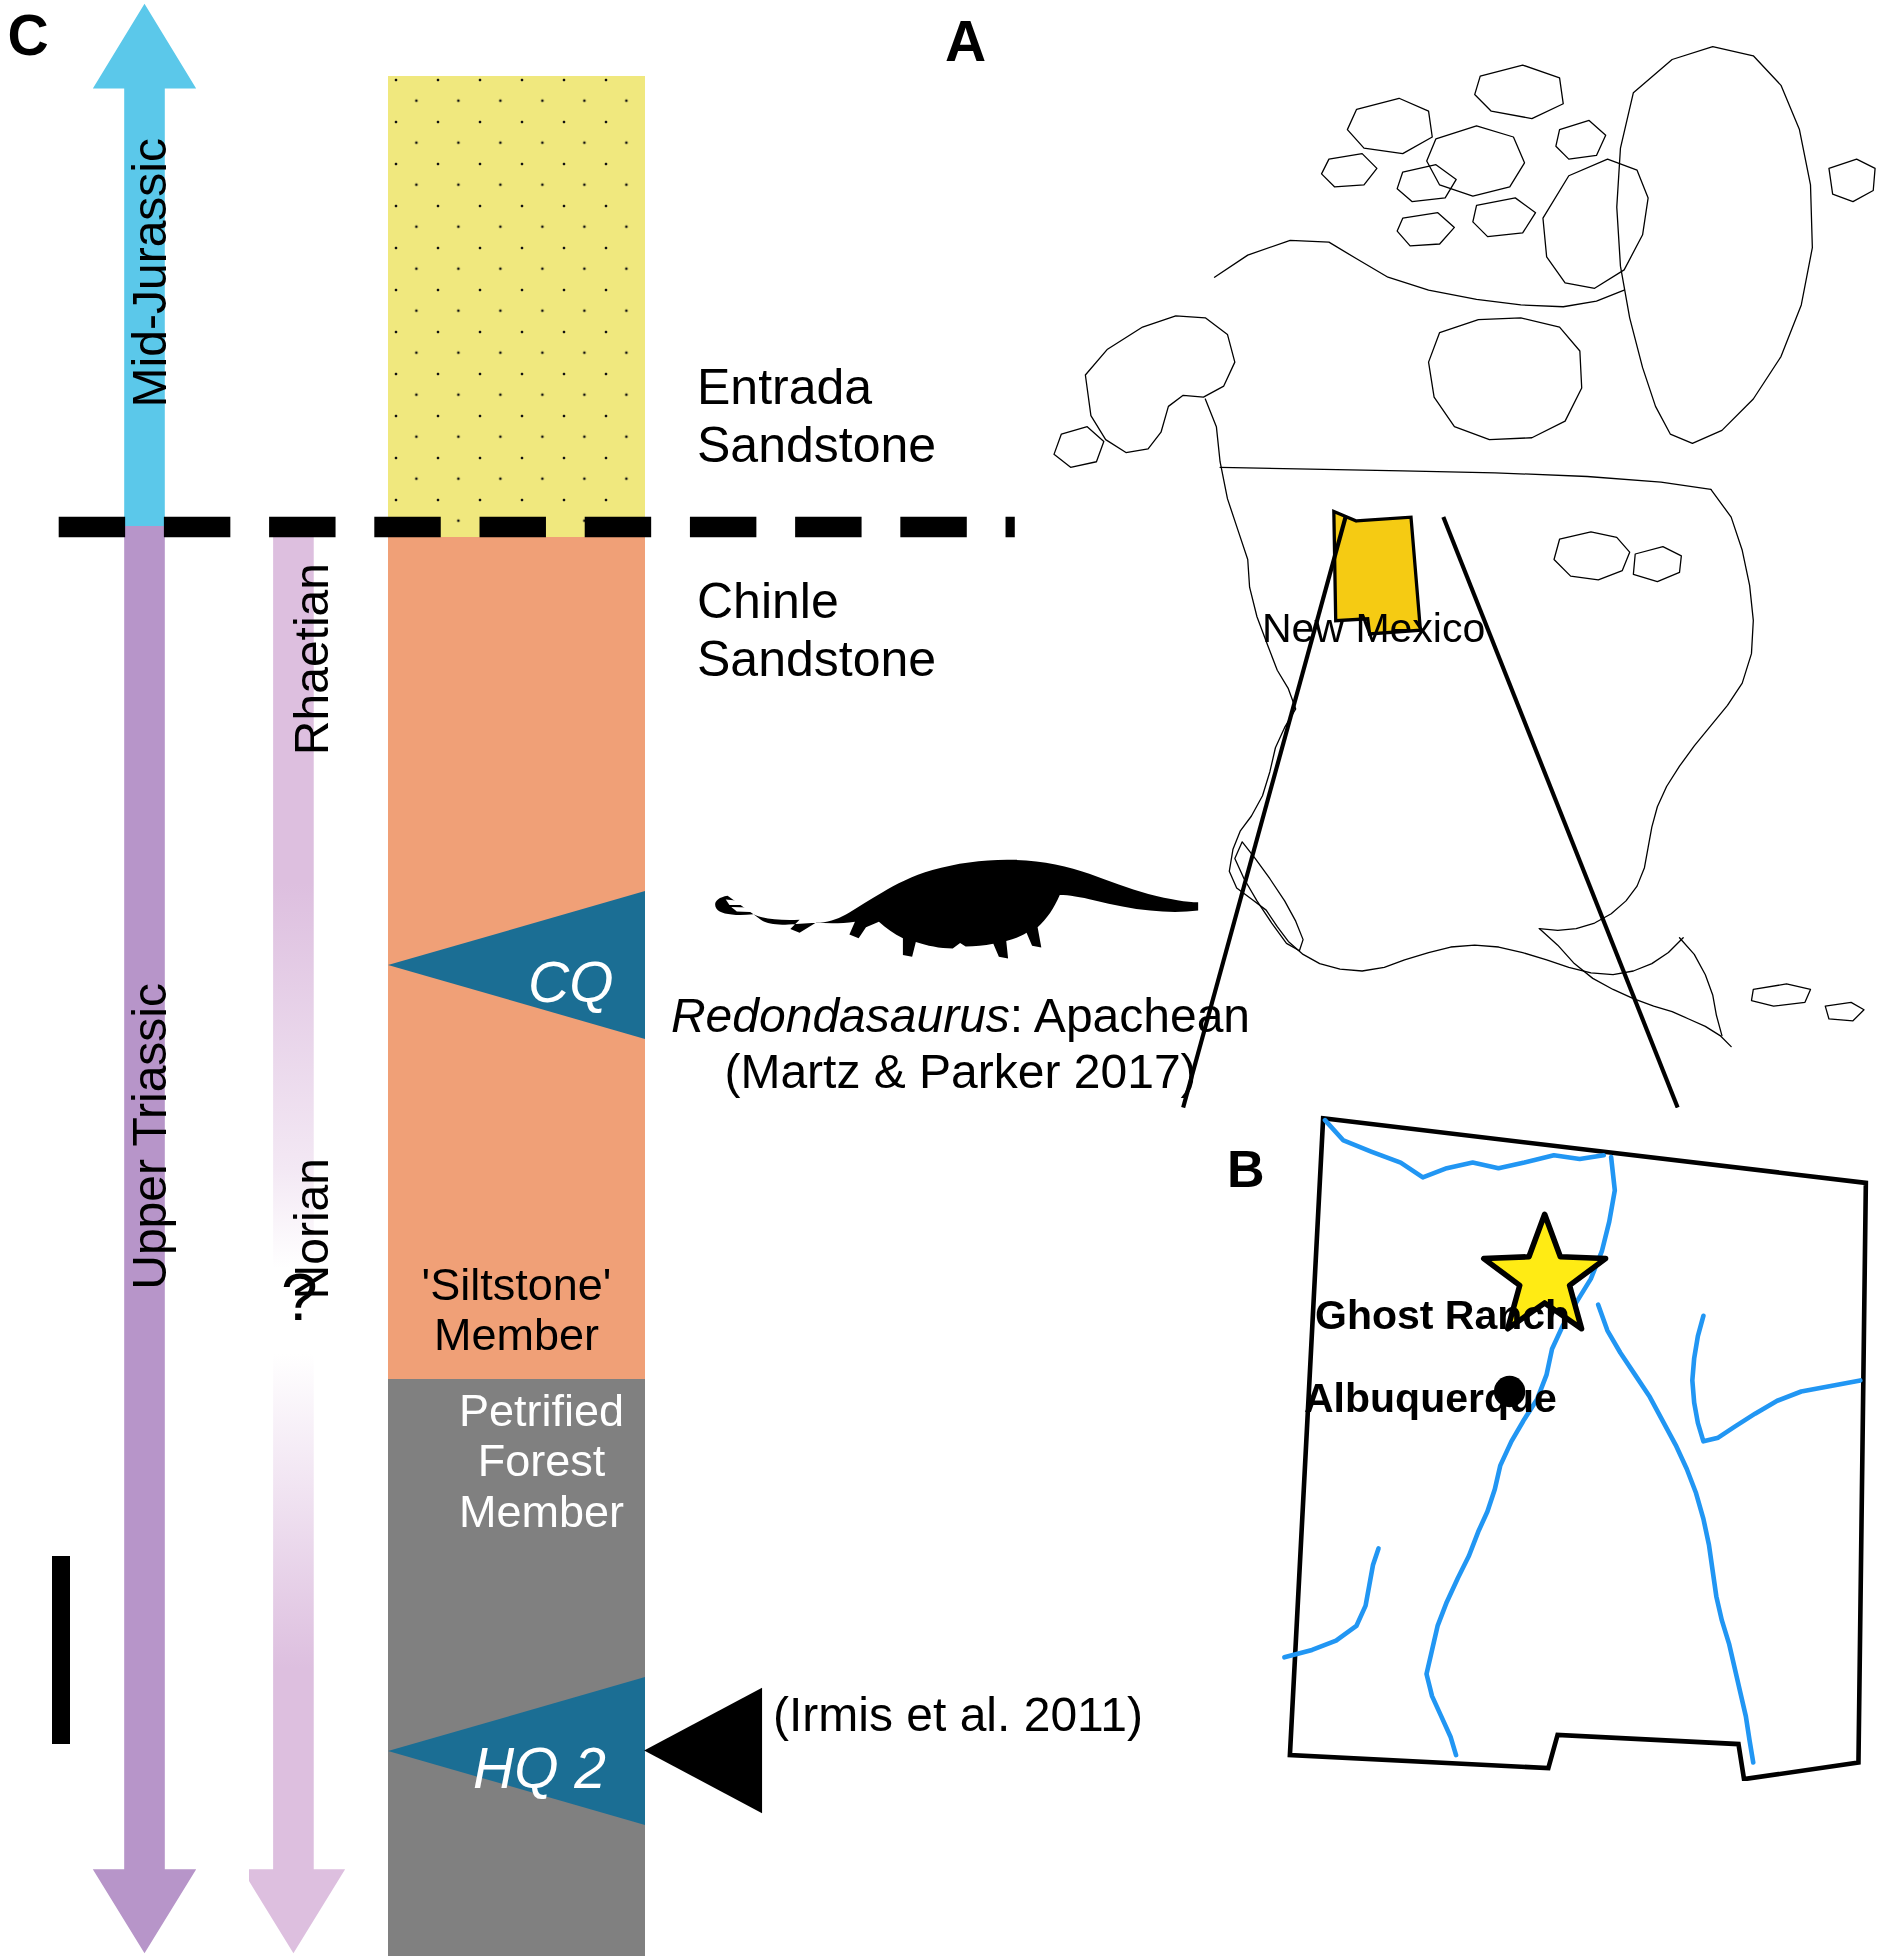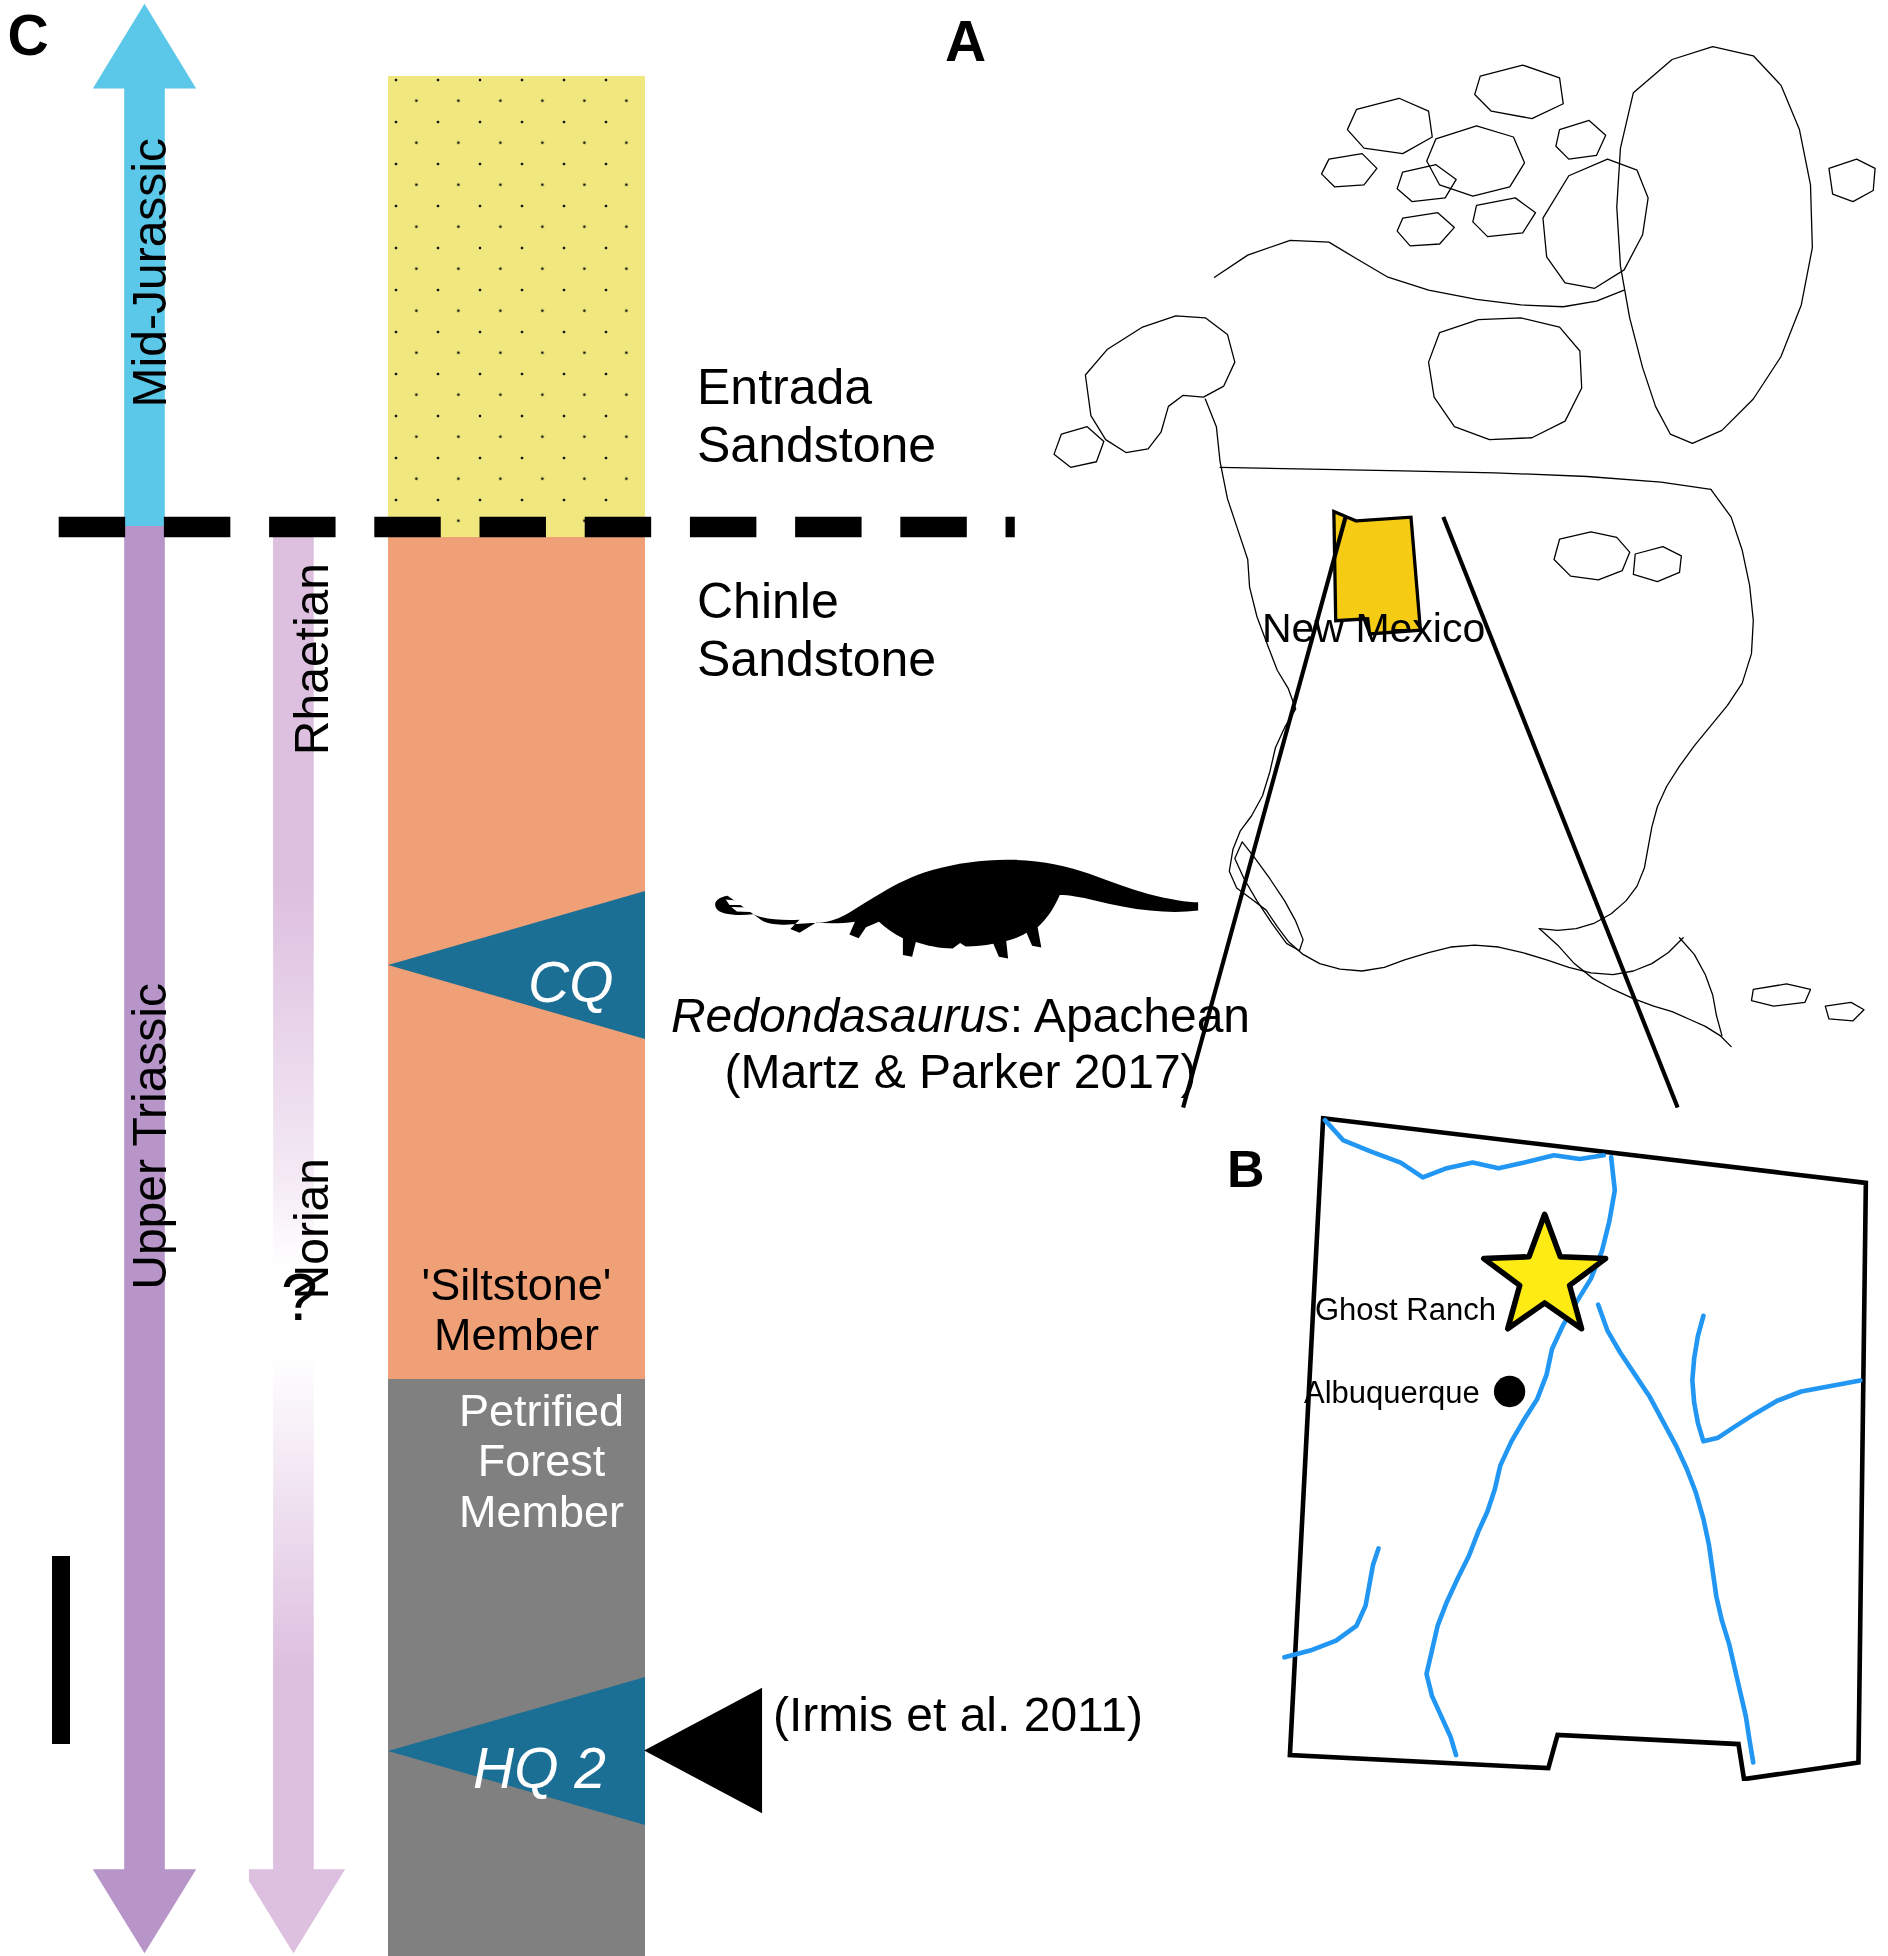--- a/index.html
+++ b/index.html
@@ -6,21 +6,21 @@
   body{width:1888px;height:1957px;position:relative;overflow:hidden;
        font-family:"Liberation Sans","DejaVu Sans",sans-serif;color:#000;}
   .abs{position:absolute;}
   .panel-letter{font-weight:bold;font-size:57px;line-height:1;}
   .vert-label{writing-mode:vertical-rl;transform:rotate(180deg);white-space:nowrap;}
   .colcap{font-size:45px;line-height:1.12;text-align:center;}
   .wht{color:#fff;margin-left:25px;}
   .blk{color:#000;margin-top:11px;}
   #c-caption-entrada,#c-caption-chinle{font-size:50px;line-height:1.16;}
   .tri-label{font-size:57px;color:#fff;font-weight:400;font-style:italic;}
-  .mapB-label{font-weight:normal;font-size:31px;white-space:nowrap;}
+  .mapB-label{font-weight:bold;font-size:41px;white-space:nowrap;}
   .qmark{font-size:66px;line-height:1;}
 </style>
 </head>
 <body>
 
 <div class="abs panel-letter" style="left:7.4px;top:7.4px;">C</div>
 
 <svg class="abs" style="left:89px;top:0px;" width="111" height="535" viewBox="0 0 120 580">
   <polygon points="60,4 116,96 82,96 82,580 38,580 38,96 4,96" fill="#5bc8ea"></polygon>
 </svg>

